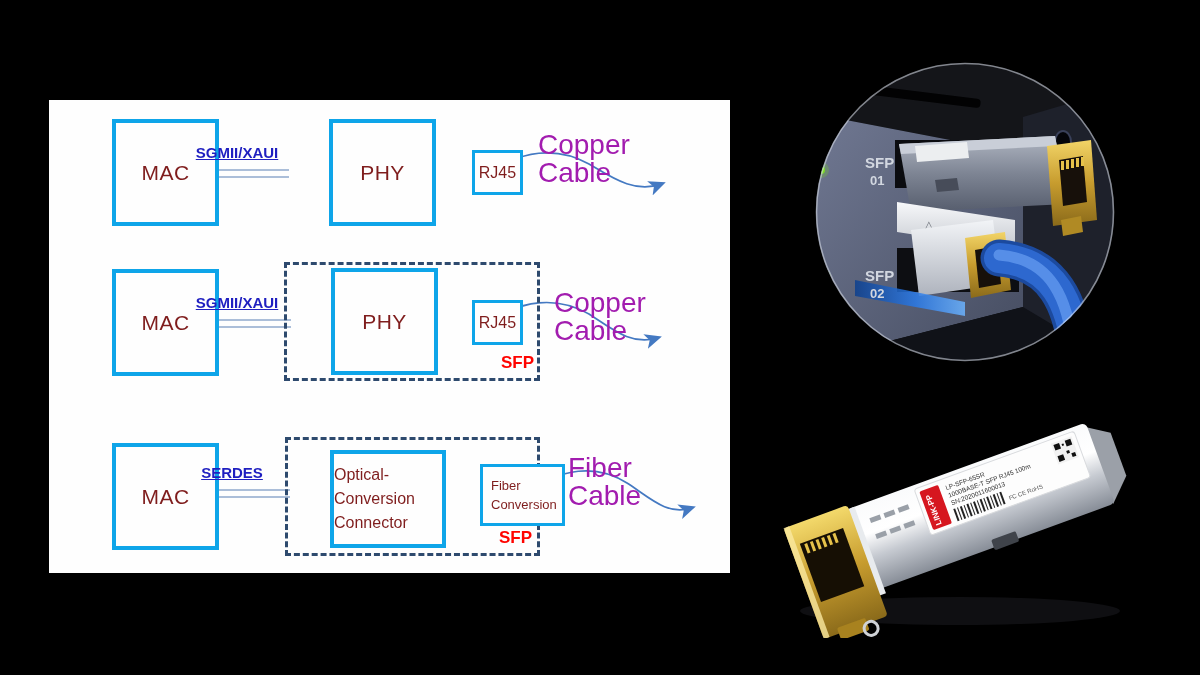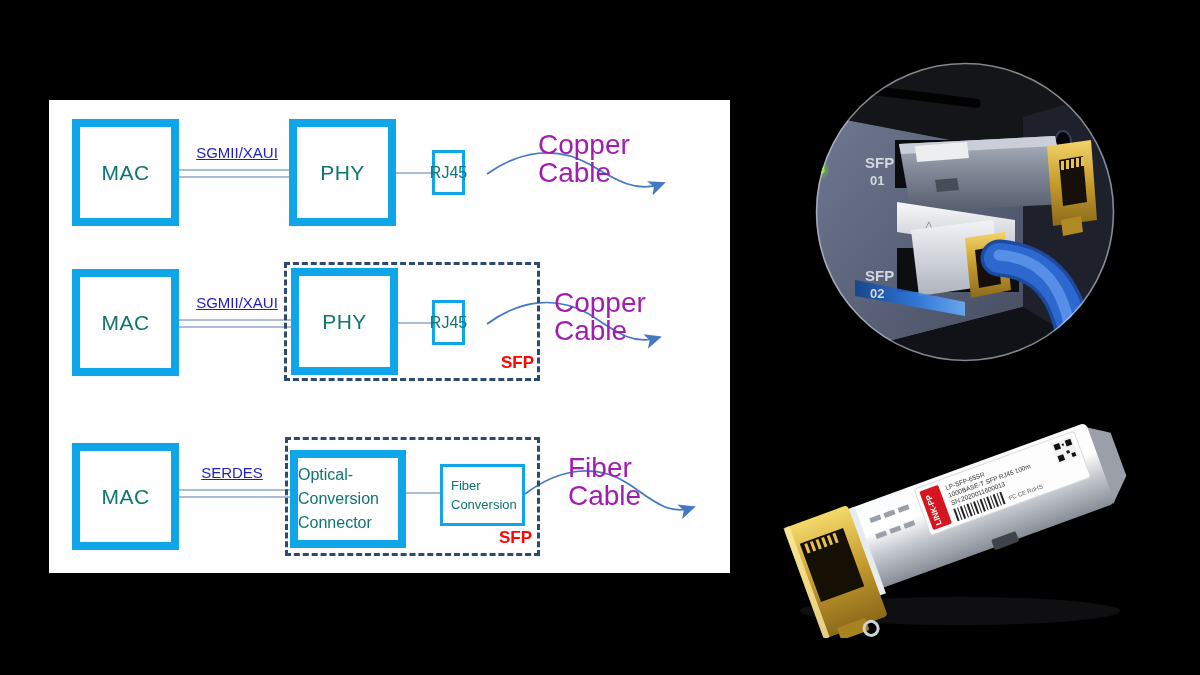--- a/index.html
+++ b/index.html
@@ -1,25 +1,25 @@
 <!DOCTYPE html>
 <html><head>
 <meta charset="utf-8">
 <style>
   html,body{margin:0;padding:0;background:#000;}
   .canvas{position:relative;width:1200px;height:675px;background:#000;overflow:hidden;
           font-family:"Liberation Sans",sans-serif;}
   .panel{position:absolute;left:49px;top:100px;width:681px;height:473px;background:#fefefe;}
   .lines-svg{position:absolute;left:0;top:0;width:681px;height:473px;}
-  .box{position:absolute;border:8px solid #0ea5e9;background:#fefefe;box-sizing:border-box;
-       display:flex;align-items:center;justify-content:center;color:#0f766e;}
+  .box{position:absolute;border:4px solid #0ea5e9;background:#fefefe;box-sizing:border-box;
+       display:flex;align-items:center;justify-content:center;color:#7f1d1d;margin-left:40px;}
   .big{width:107px;height:107px;font-size:21px;letter-spacing:.5px;}
-  .small{width:33px;height:45px;font-size:16px;border-width:3px;}
+  .small{width:51px;height:45px;font-size:16px;border-width:3px;}
   .dashed{position:absolute;border:3px dashed #2e4a6e;box-sizing:border-box;background:transparent;}
-  .iface{position:absolute;color:#1f1fc0;font-weight:normal;font-size:15px;text-align:center;
+  .iface{position:absolute;color:#1f1fc0;font-weight:bold;font-size:15px;text-align:center;
          text-decoration:underline;}
   .cable-label{position:absolute;color:#a21caf;font-size:28px;line-height:28px;}
   .sfp-tag{position:absolute;color:#ff0400;font-weight:bold;font-size:17px;text-align:right;width:48px;}
   .conv{width:116px;height:98px;font-size:16px;line-height:24px;justify-content:flex-start;
         padding-left:0;text-align:left;}
   .fibconn{width:85px;height:62px;font-size:13px;line-height:19px;border-width:3px;
            justify-content:flex-start;padding-left:8px;text-align:left;}
   .photo{position:absolute;}
 </style>
 </head>

